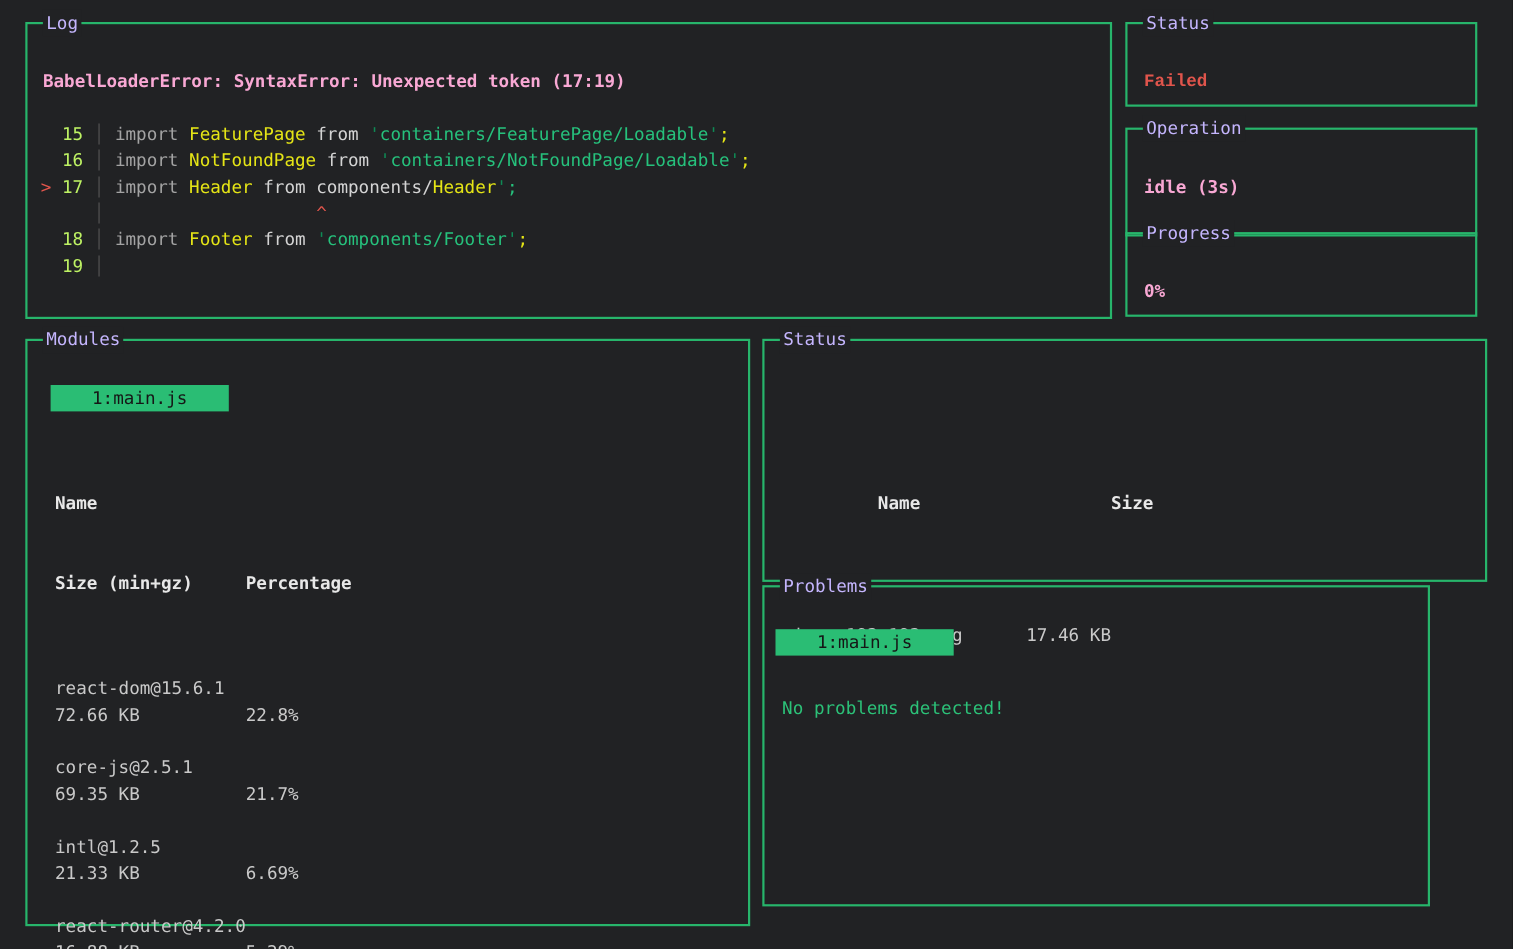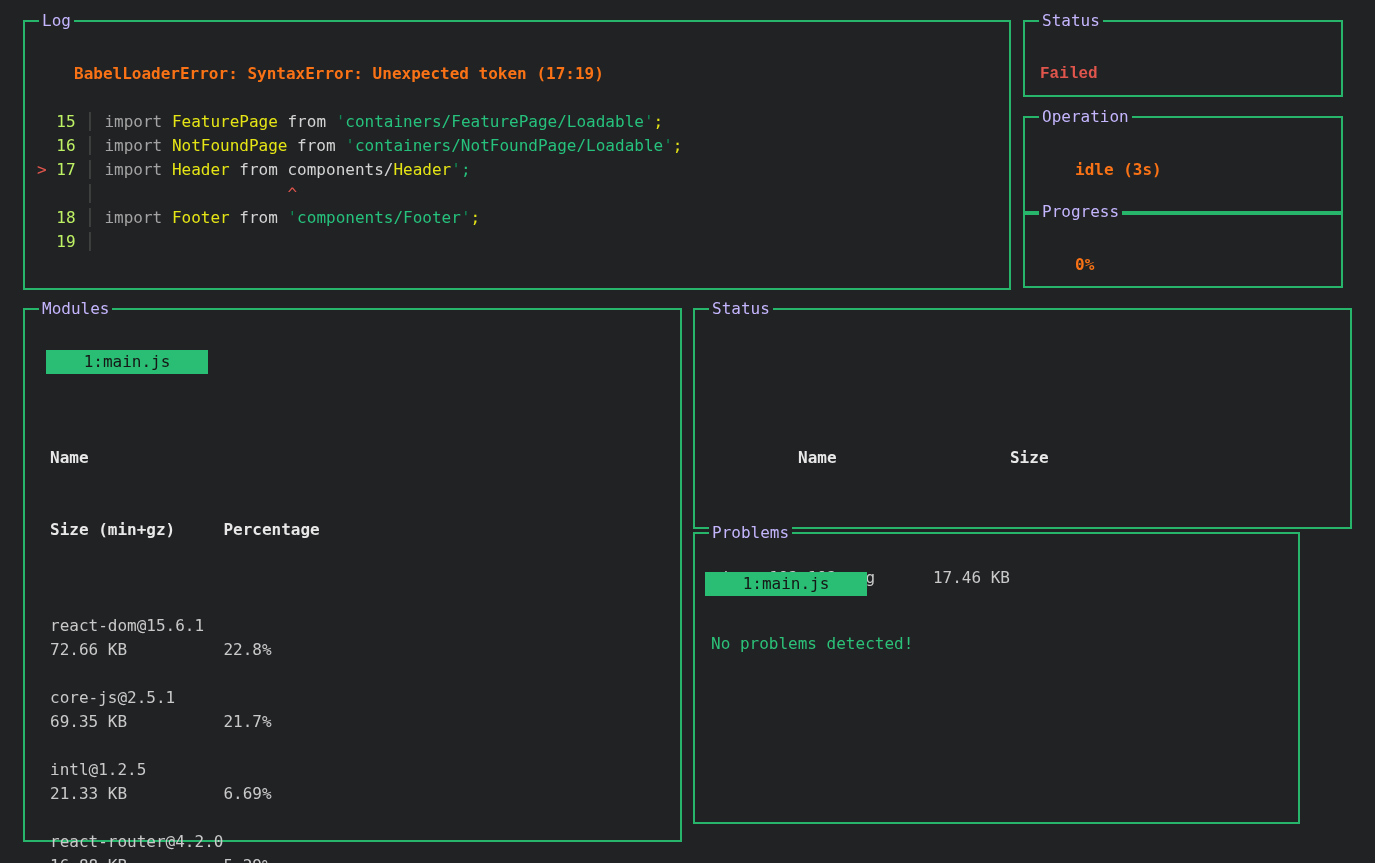--- a/index.html
+++ b/index.html
@@ -23,21 +23,21 @@
     top:-13px;left:14px;
     background:#212224;
     padding:0 3px;
     color:#c4b5fd;
     white-space:pre;
   }
   .txt{position:absolute;white-space:pre;}
   .bold{font-weight:700;}
   .red{color:#e0554c;font-family:Liberation Mono, monospace;}
   .green{color:#2cc178;margin-top:12px;}
-  .white{color:#f97316;margin-left:35px;}
+  .white{color:#f9a8d4;}
   .dim{color:#c9c9c9;}
   .hdr{color:#e8e8e8;font-weight:700;}
   .badge{
     position:absolute;
     display:inline-block;
     background:#2abd74;
     color:#161616;
     line-height:22px;
     padding:1px 28px;
     white-space:pre;

